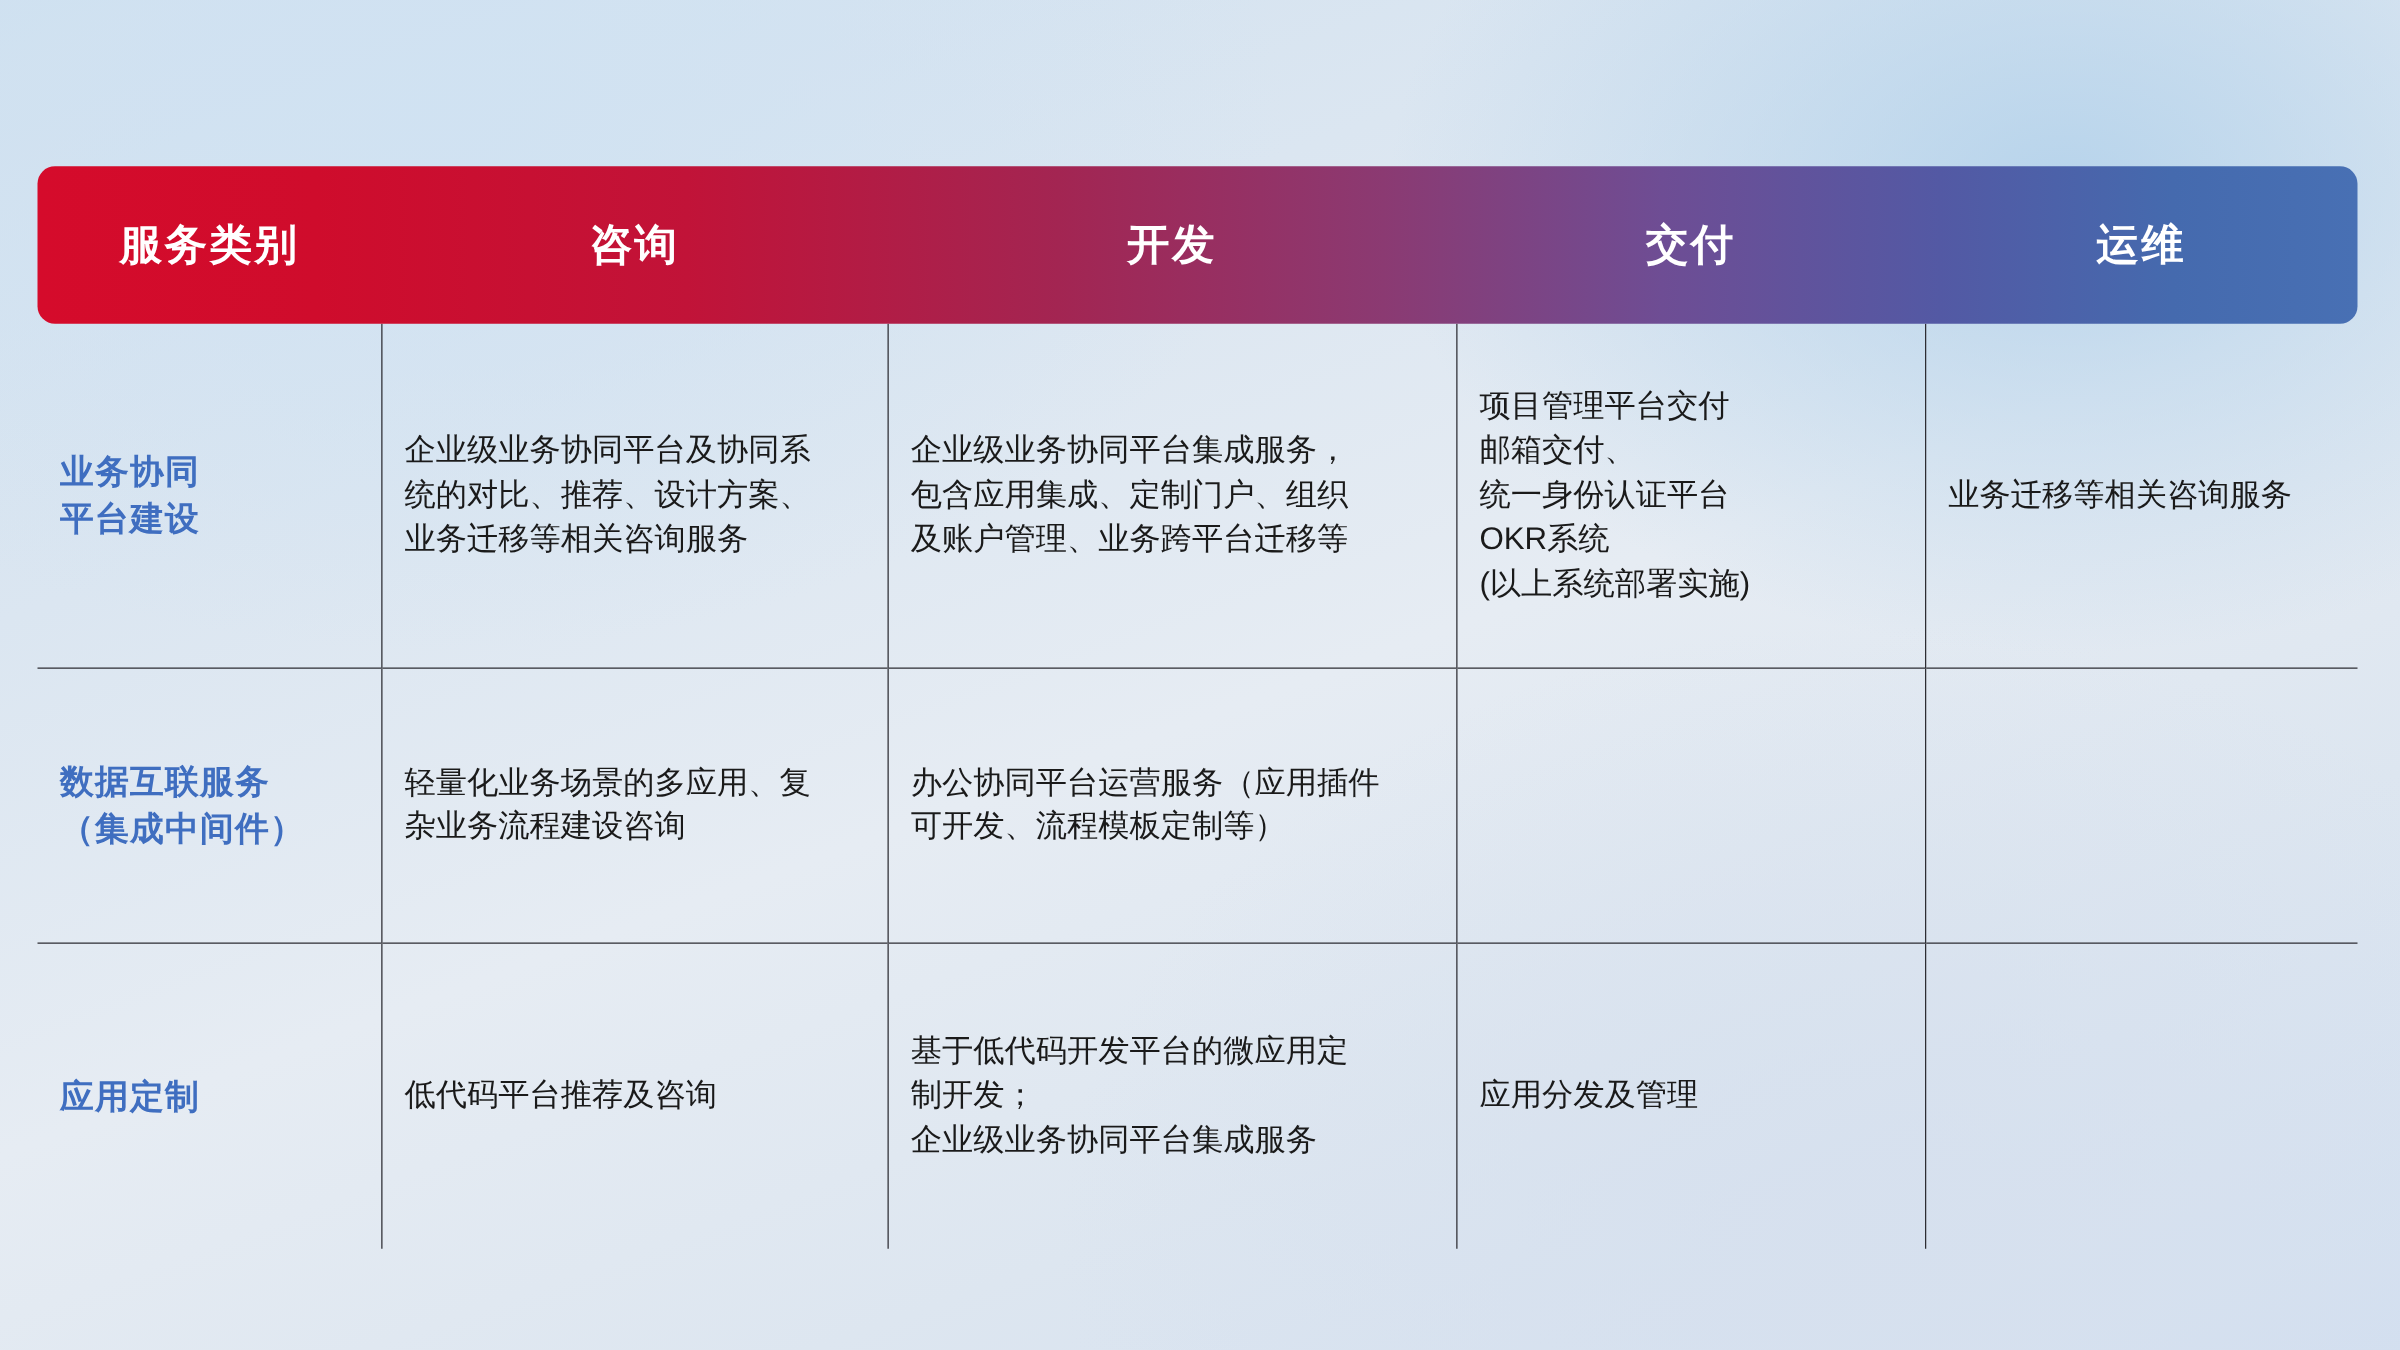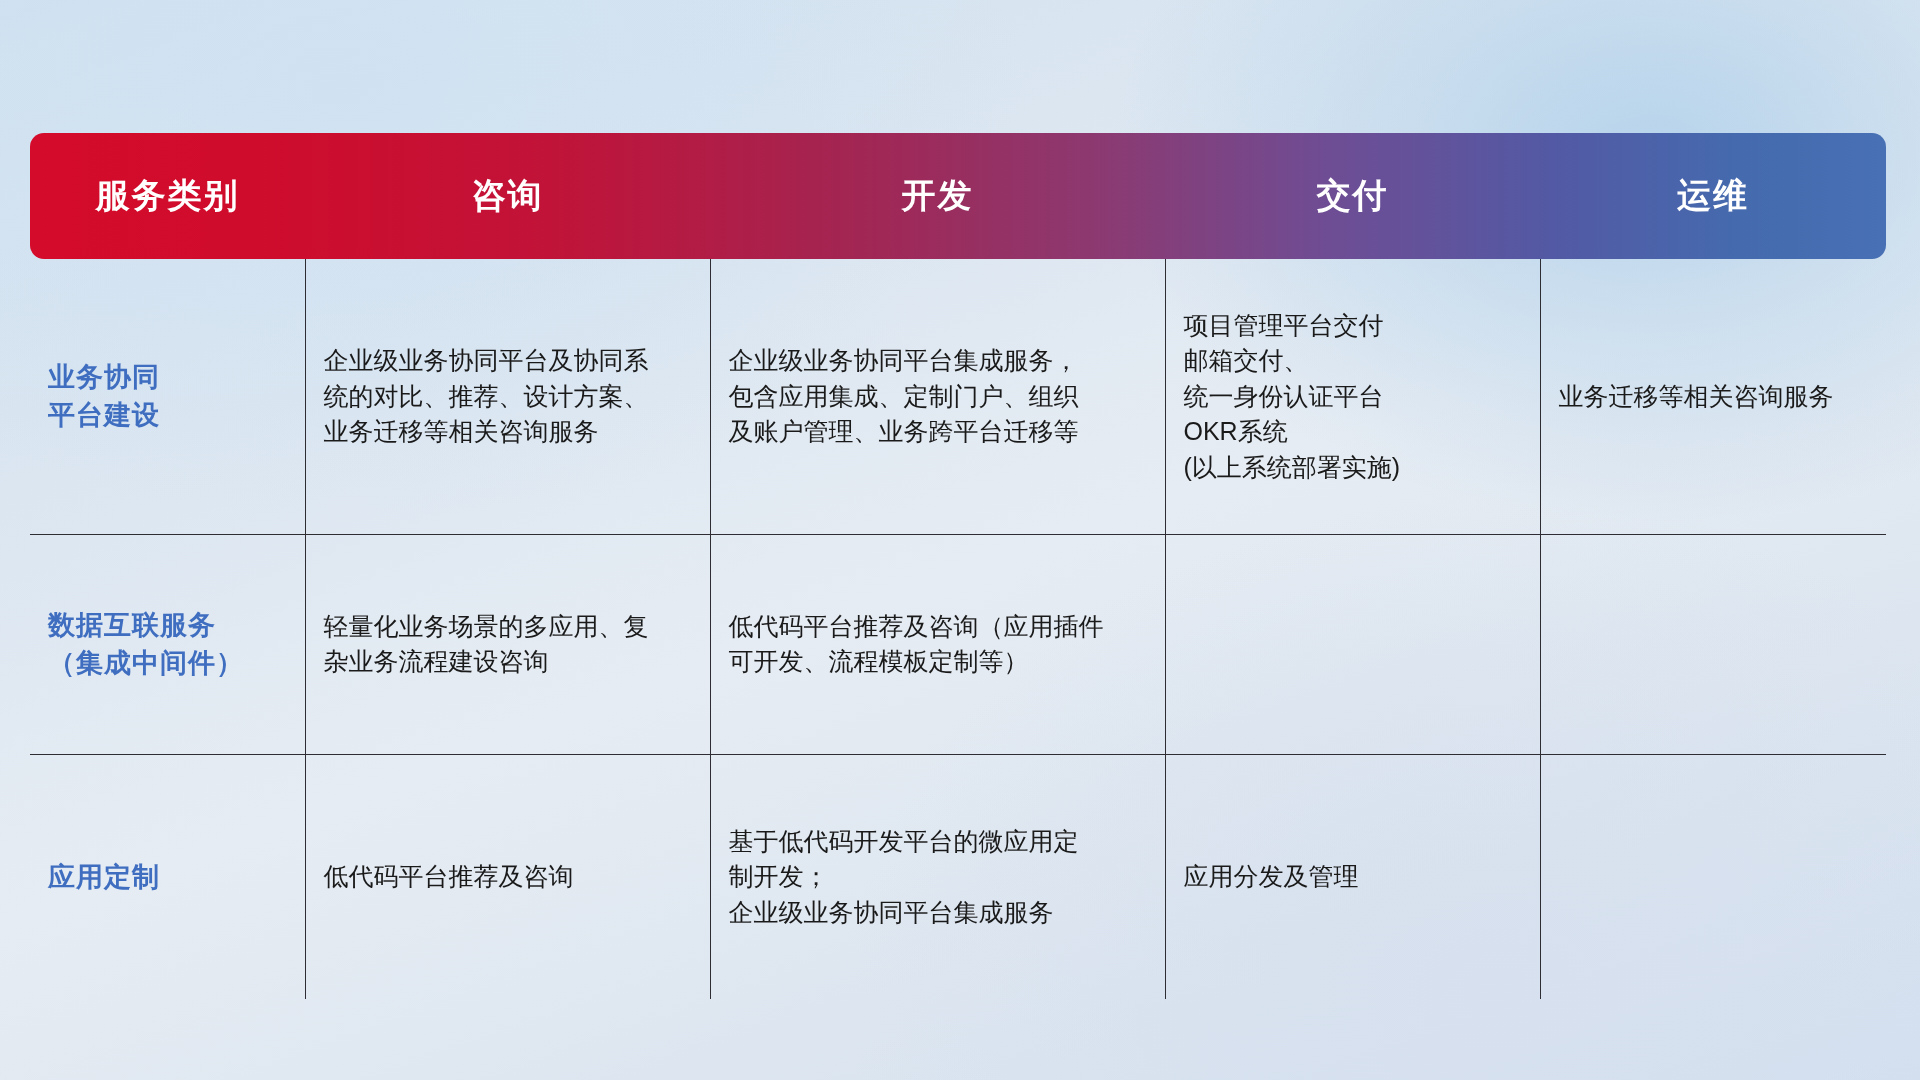--- a/index.html
+++ b/index.html
@@ -161,21 +161,21 @@
 统一身份认证平台
 OKR系统
 (以上系统部署实施)</td>
         <td class="vline">业务迁移等相关咨询服务</td>
       </tr>
       <tr class="r2">
         <td class="cat">数据互联服务
 （集成中间件）</td>
         <td class="vline">轻量化业务场景的多应用、复
 杂业务流程建设咨询</td>
-        <td class="vline">低代码平台推荐及咨询（应用插件
+        <td class="vline">办公协同平台运营服务（应用插件
 可开发、流程模板定制等）</td>
         <td class="vline"></td>
         <td class="vline"></td>
       </tr>
       <tr class="r3">
         <td class="cat">应用定制</td>
         <td class="vline">低代码平台推荐及咨询</td>
         <td class="vline">基于低代码开发平台的微应用定
 制开发；
 企业级业务协同平台集成服务</td>

